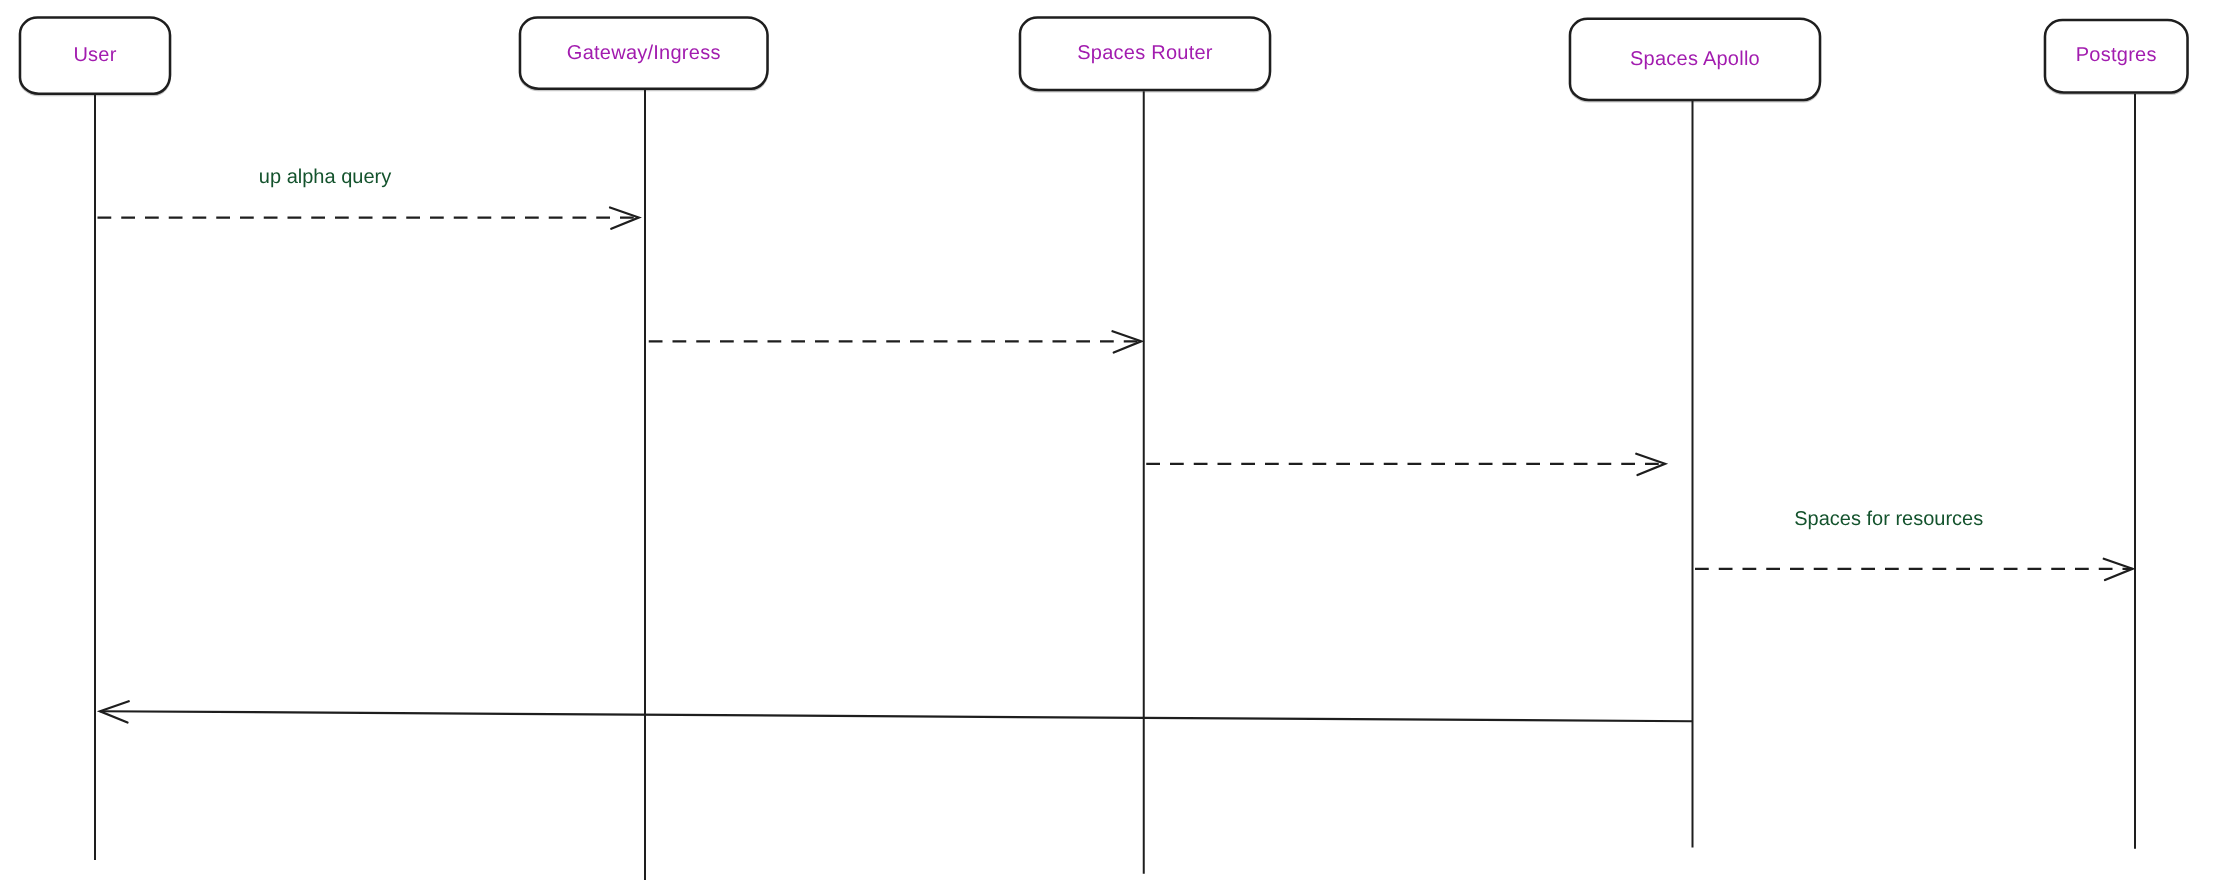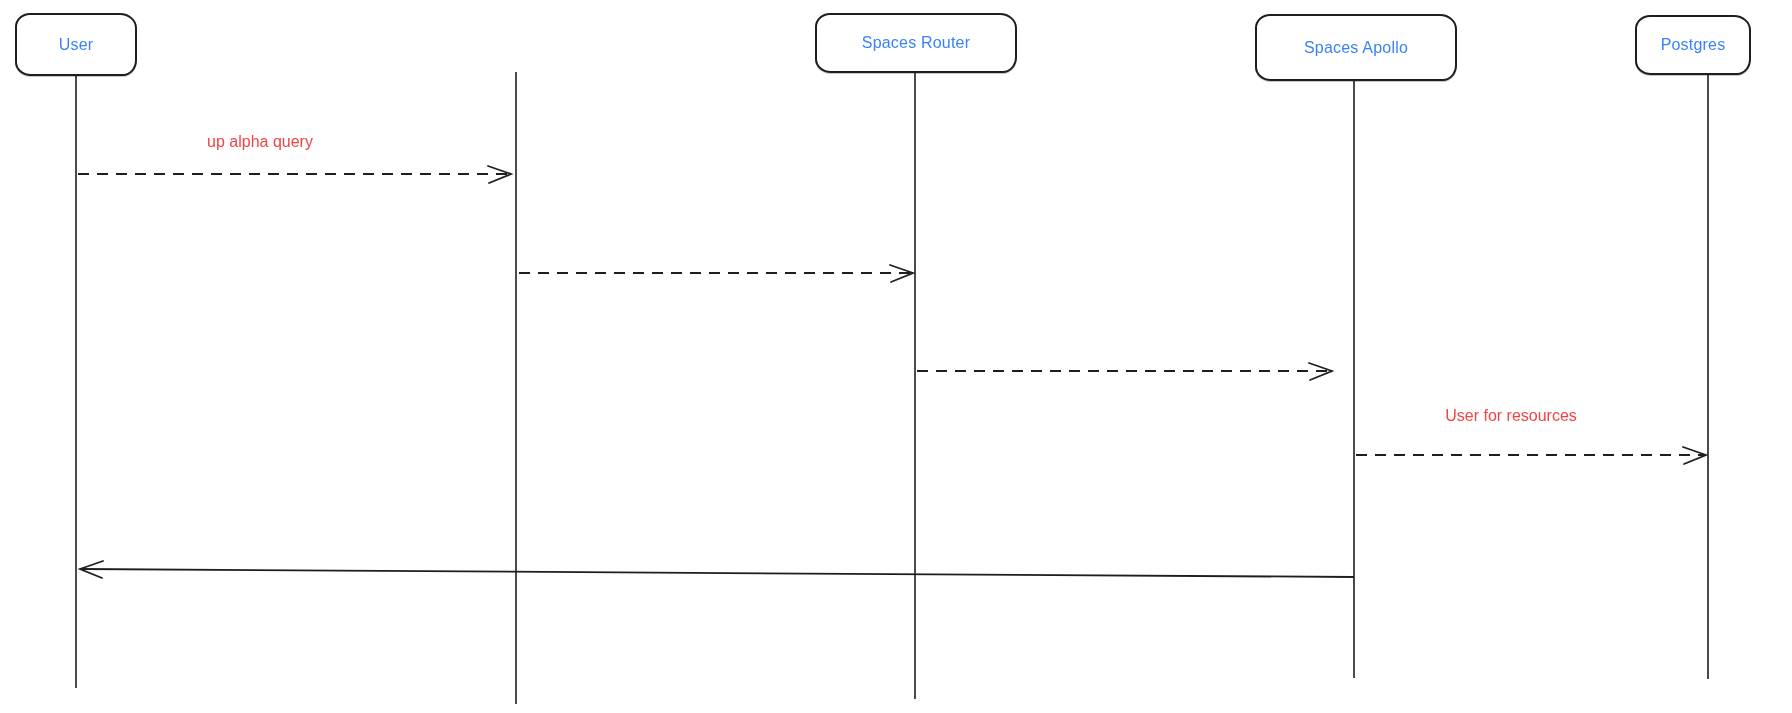--- a/index.html
+++ b/index.html
@@ -27,29 +27,29 @@
     border: 2px solid #1e1e1e;
     border-radius: 15px 17px 14px 16px / 14px 15px 16px 14px;
     background: #ffffff;
     display: flex;
     align-items: center;
     justify-content: center;
     box-shadow: 0 1px 0 rgba(30,30,30,0.25);
   }
   .actor-label {
     font-size: 16px;
-    color: #3b82f6;
+    color: #a21caf;
     letter-spacing: 0.2px;
     white-space: nowrap;
   }
   .msg-label {
     position: absolute;
     transform: translate(-50%, -50%);
     font-size: 16px;
-    color: #ef4444;
+    color: #14532d;
     white-space: nowrap;
   }
   .lifeline {
     stroke: #1e1e1e;
     stroke-width: 1.6;
     fill: none;
   }
   .msg-line {
     stroke: #1e1e1e;
     stroke-width: 1.8;
@@ -85,25 +85,28 @@
       <polyline points="1309,363 1332,371 1310,380" class="arrow-head"></polyline>
       <line x1="1356" y1="455" x2="1706" y2="455" class="msg-line dashed"></line>
       <polyline points="1683,447 1706,455 1684,464" class="arrow-head"></polyline>
       <line x1="1354" y1="577" x2="80" y2="569" class="msg-line"></line>
       <polyline points="103,561 80,569 102,578" class="arrow-head"></polyline>
     </svg>
 
   <div class="actor-box" style="left: 15px; top: 13px; width: 122px; height: 63px;">
     <span class="actor-label">User</span>
   </div>
+  <div class="actor-box" style="left: 415px; top: 13px; width: 200px; height: 59px;">
+    <span class="actor-label">Gateway/Ingress</span>
+  </div>
   <div class="actor-box" style="left: 815px; top: 13px; width: 202px; height: 60px;">
     <span class="actor-label">Spaces Router</span>
   </div>
   <div class="actor-box" style="left: 1255px; top: 14px; width: 202px; height: 67px;">
     <span class="actor-label">Spaces Apollo</span>
   </div>
   <div class="actor-box" style="left: 1635px; top: 15px; width: 116px; height: 60px;">
     <span class="actor-label">Postgres</span>
   </div>
 
   <div class="msg-label" style="left: 260px; top: 142px;">up alpha query</div>
-  <div class="msg-label" style="left: 1511px; top: 416px;">User for resources</div>
+  <div class="msg-label" style="left: 1511px; top: 416px;">Spaces for resources</div>
 </div>
 
 </body></html>

